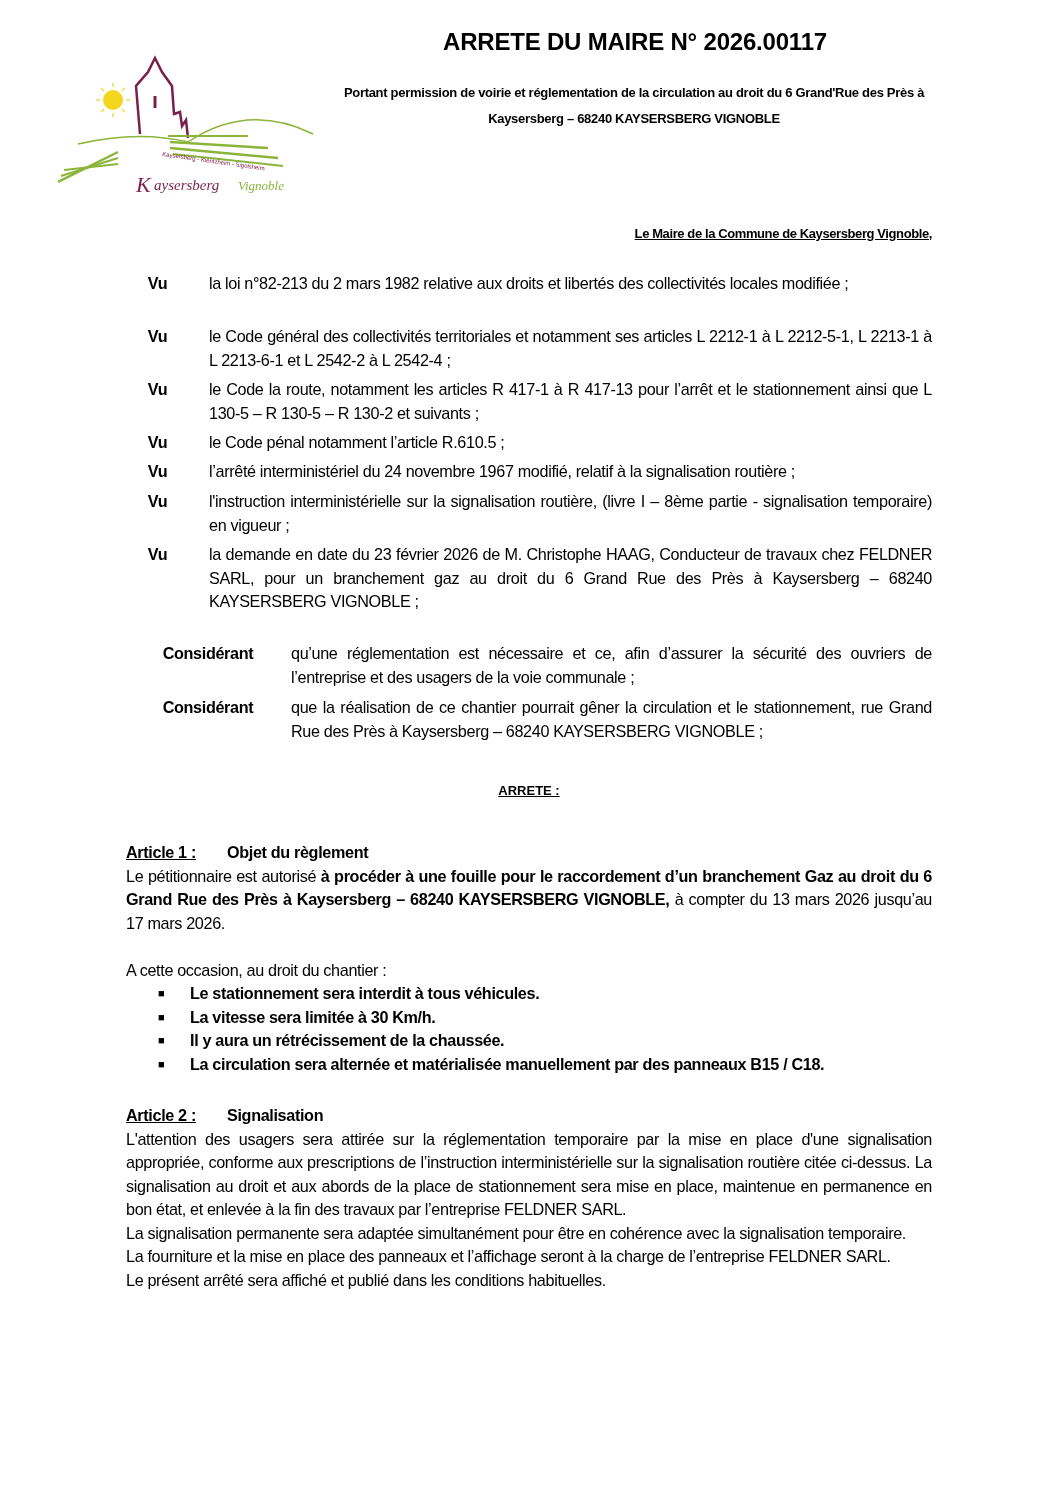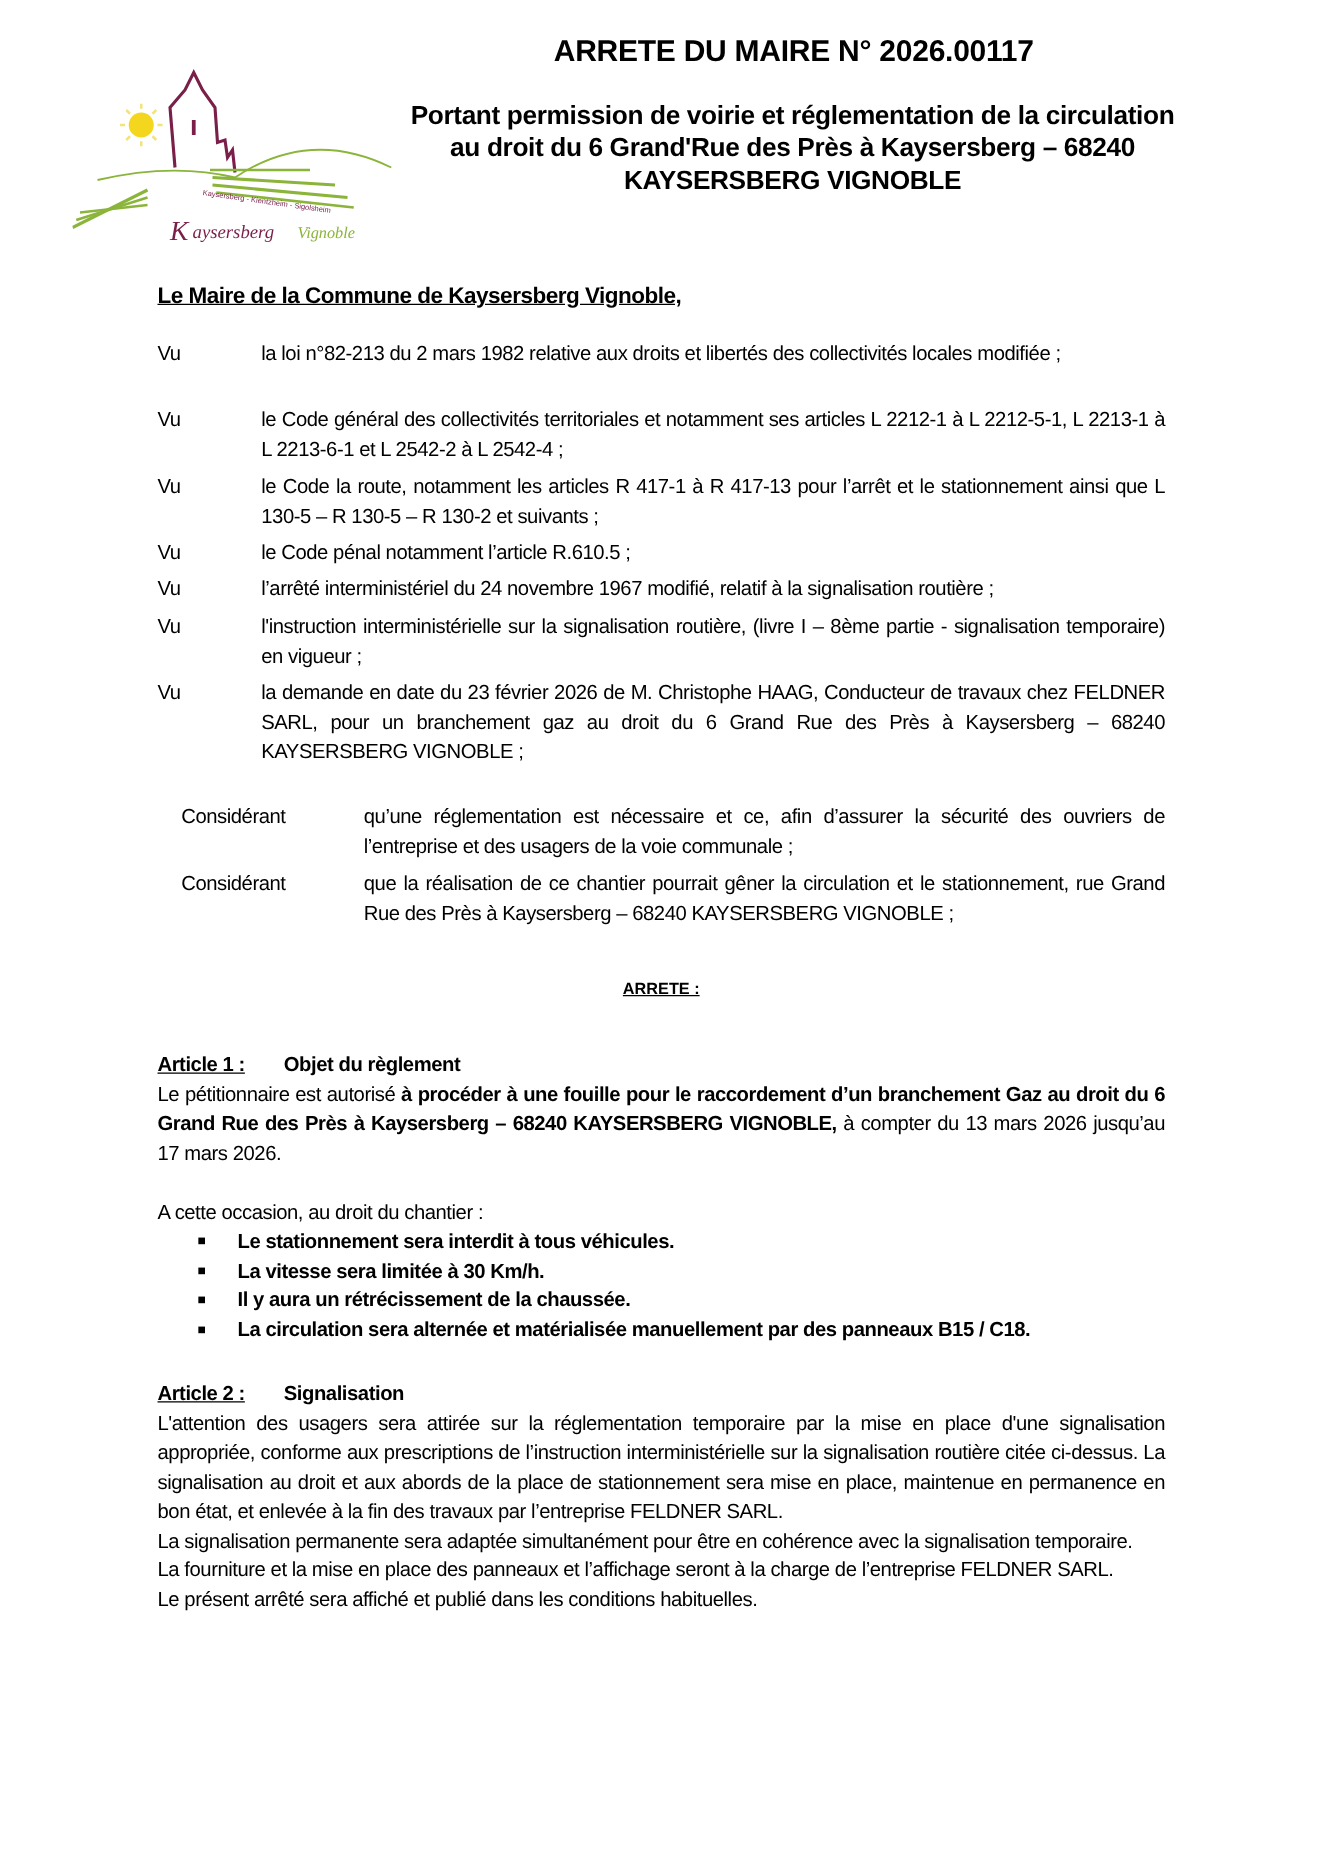--- a/index.html
+++ b/index.html
@@ -3,26 +3,26 @@
 <meta charset="utf-8">
 <style>
   html, body { margin: 0; padding: 0; background: #ffffff; }
   body { width: 1058px; height: 1497px; position: relative; overflow: hidden;
          font-family: "Liberation Sans Narrow", "Liberation Sans", sans-serif; color: #000; }
   .page { position: absolute; left: 0; top: 0; width: 1058px; height: 1497px; }
   .logo { position: absolute; left: 58px; top: 52px; width: 262px; height: 150px; }
   .title { position: absolute; left: 330px; top: 28px; width: 610px; text-align: center;
            font-weight: bold; font-size: 24px; letter-spacing: -0.2px; }
   .subtitle { position: absolute; left: 328px; top: 80px; width: 612px; text-align: center;
-              font-weight: bold; font-size: 21px; line-height: 26px; letter-spacing: -0.3px; }
-  .maire { position: absolute; left: 126px; top: 226px; width: 806px; text-align: left;
-           font-weight: bold; font-size: 18px; text-decoration: underline; letter-spacing: -0.4px; }
+              font-weight: bold; font-size: 13px; line-height: 26px; letter-spacing: -0.3px; }
+  .maire { position: absolute; left: 126px; top: 226px; width: 806px; text-align: right;
+           font-weight: bold; font-size: 13px; text-decoration: underline; letter-spacing: -0.4px; }
   .body-font { font-size: 16.2px; line-height: 23.5px; letter-spacing: -0.35px; }
   .row { position: absolute; left: 126px; width: 806px; display: flex; }
-  .row .lbl { font-weight: normal; flex: 0 0 auto; }
+  .row .lbl { font-weight: bold; flex: 0 0 auto; text-align: center; }
   .row .txt { flex: 1 1 auto; text-align: justify; margin-left: 20px; }
   .vu .lbl { width: 63px; }
   .cons .lbl { width: 126px; margin-left: 19px; }
   .arrete { position: absolute; left: 126px; top: 783px; width: 806px; text-align: center;
             font-weight: bold; font-size: 13px; text-decoration: underline; }
   .block { position: absolute; left: 126px; width: 806px; }
   .art-head { font-weight: bold; }
   .art-head .num { text-decoration: underline; display: inline-block; width: 101px; }
   .justify { text-align: justify; }
   .bullets { list-style: none; margin: 0; padding: 0; }

